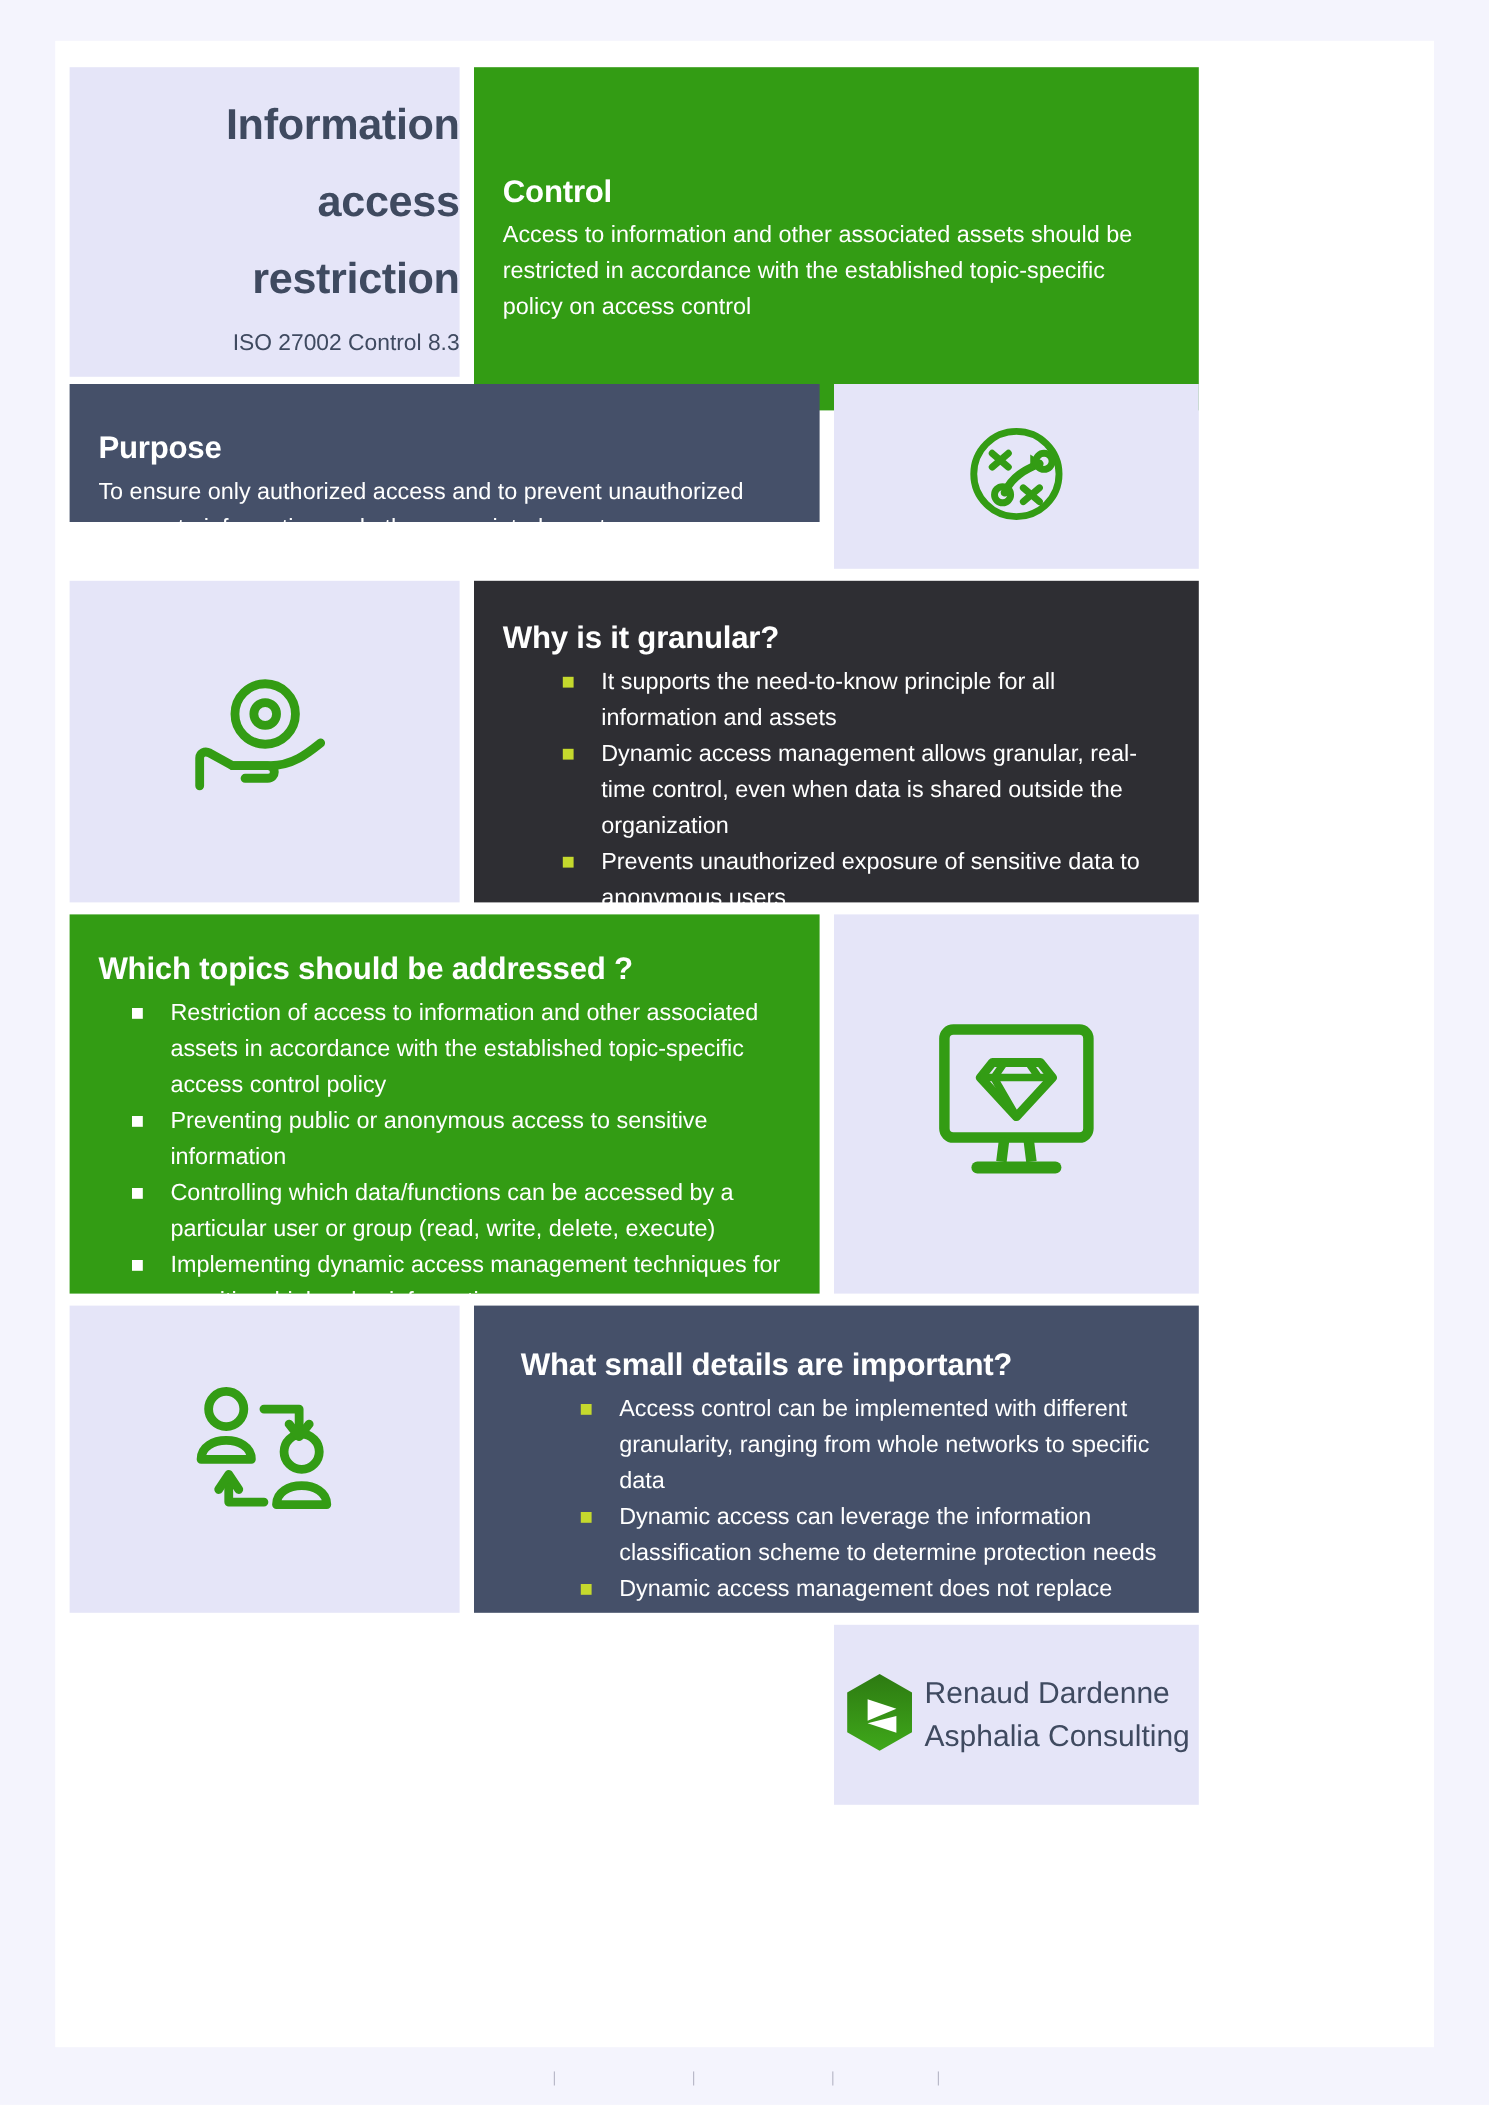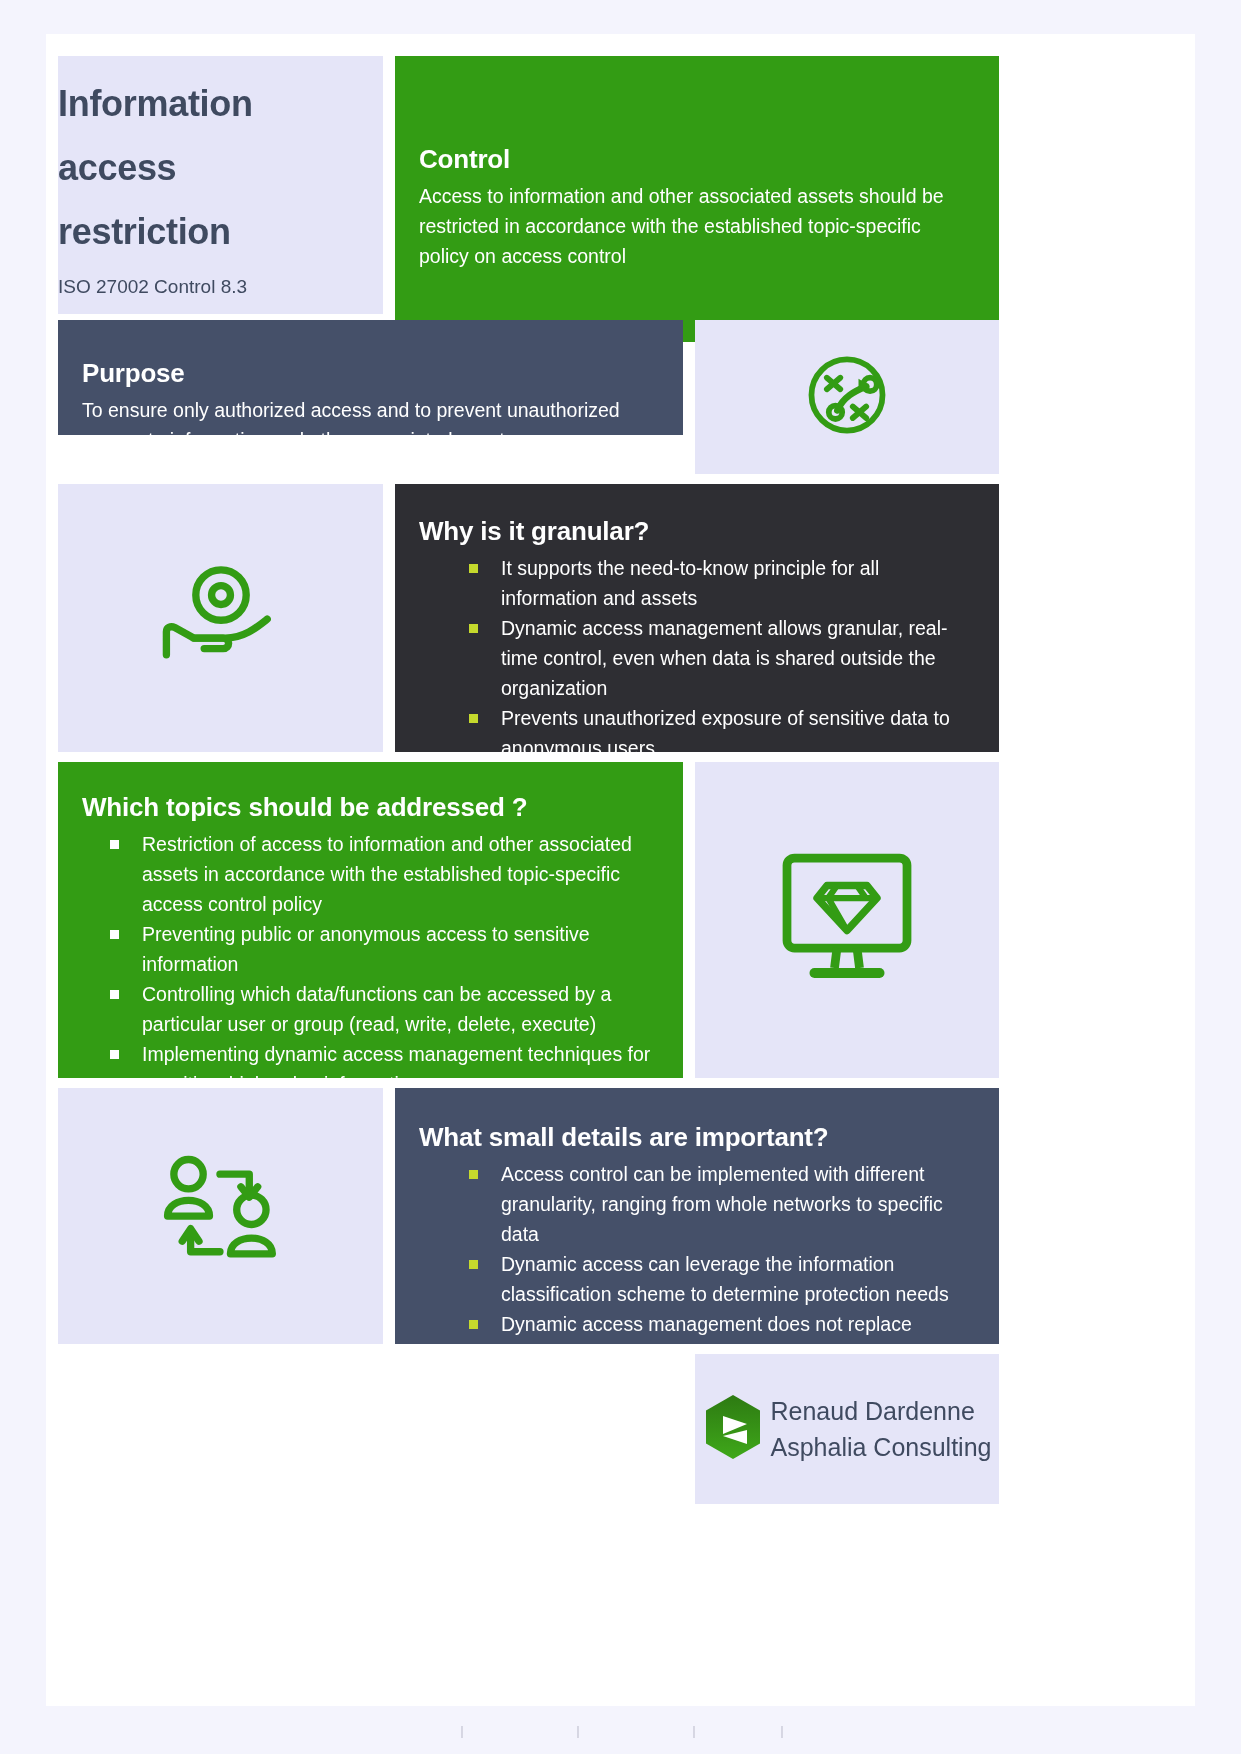--- a/index.html
+++ b/index.html
@@ -41,21 +41,21 @@
     margin:0 0 0 0;padding-left:32px;
   }
   ul.bul li .mk{
     position:absolute;left:0;top:11px;width:9px;height:9px;display:block;
   }
   .mk-lime{background:#c5d92d;}
   .mk-white{background:#ffffff;}
 
   
   .title-wrap{
-    display:flex;flex-direction:column;align-items:flex-start;justify-content:center;
+    display:flex;flex-direction:column;align-items:flex-end;justify-content:center;
     height:100%;
   }
   .title-main{
     font-size:36px;font-weight:bold;color:#3f4a60;text-align:center;
     line-height:64px;letter-spacing:-.3px;
   }
   .title-sub{
     font-size:19px;color:#3f4a60;text-align:center;margin-top:12px;
   }
 
@@ -167,21 +167,21 @@
             <path d="M72 98 C72 78 112 78 112 98 Z" fill="none" stroke="#339c14" stroke-width="7" stroke-linejoin="round"></path>
             <path d="M62 22 L90 22 L90 40" fill="none" stroke="#339c14" stroke-width="7" stroke-linecap="round" stroke-linejoin="round"></path>
             <path d="M82 34 L90 44 L98 34" fill="none" stroke="#339c14" stroke-width="7" stroke-linecap="round" stroke-linejoin="round"></path>
             <path d="M62 96 L34 96 L34 76" fill="none" stroke="#339c14" stroke-width="7" stroke-linecap="round" stroke-linejoin="round"></path>
             <path d="M26 86 L34 74 L42 86" fill="none" stroke="#339c14" stroke-width="7" stroke-linecap="round" stroke-linejoin="round"></path>
           </svg>
         </span>
       </div>
     </div>
 
-    <div class="blk slate" style="left:349px;top:1054px;width:604px;height:256px;padding:34px 26px 0 24px;">
+    <div class="blk slate" style="left:349px;top:1054px;width:604px;height:256px;padding:34px 26px 0 39px;">
       <h2 class="hd">What small details are important?</h2>
       <ul class="bul">
         <li><span class="mk mk-lime"></span><span>Access control can be implemented with different granularity, ranging from whole networks to specific data</span></li>
         <li><span class="mk mk-lime"></span><span>Dynamic access can leverage the information classification scheme to determine protection needs</span></li>
         <li><span class="mk mk-lime"></span><span>Dynamic access management does not replace classical access management (ACLs) but enhances it</span></li>
       </ul>
     </div>
 
 
     <div class="blk lav" style="left:649px;top:1320px;width:304px;height:150px;">

